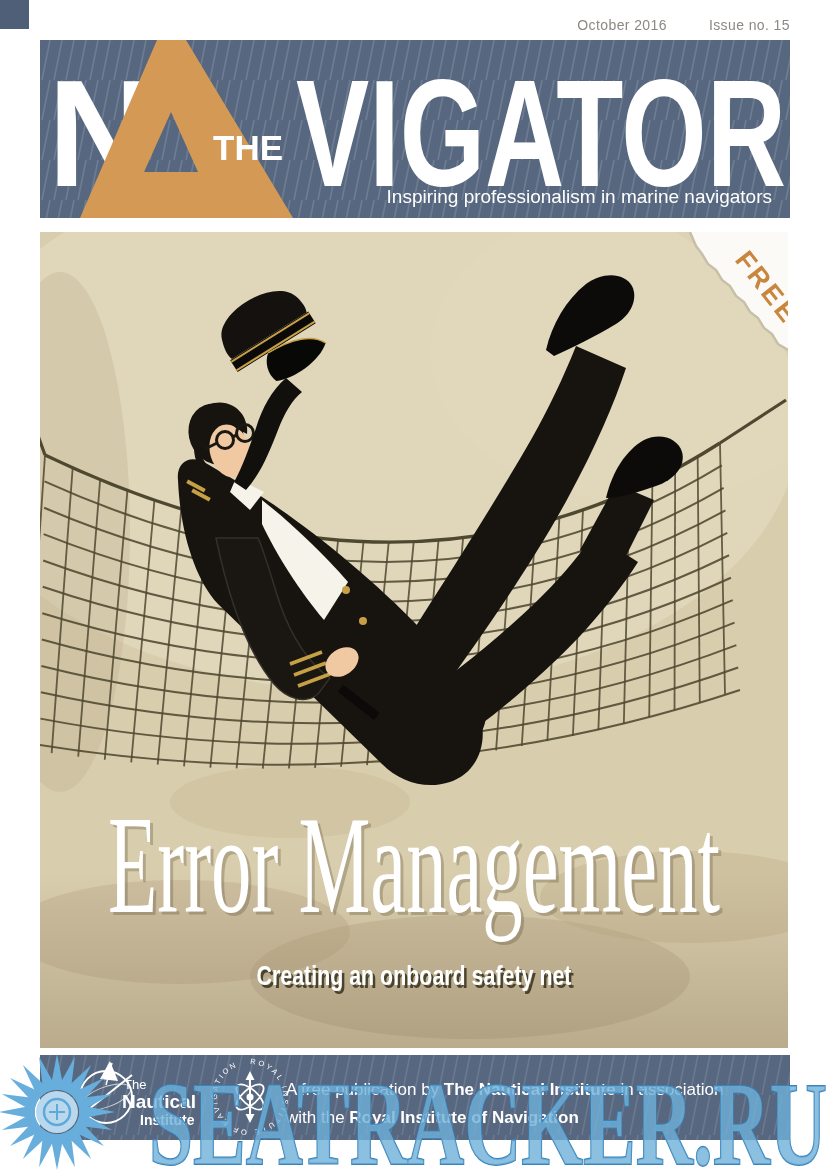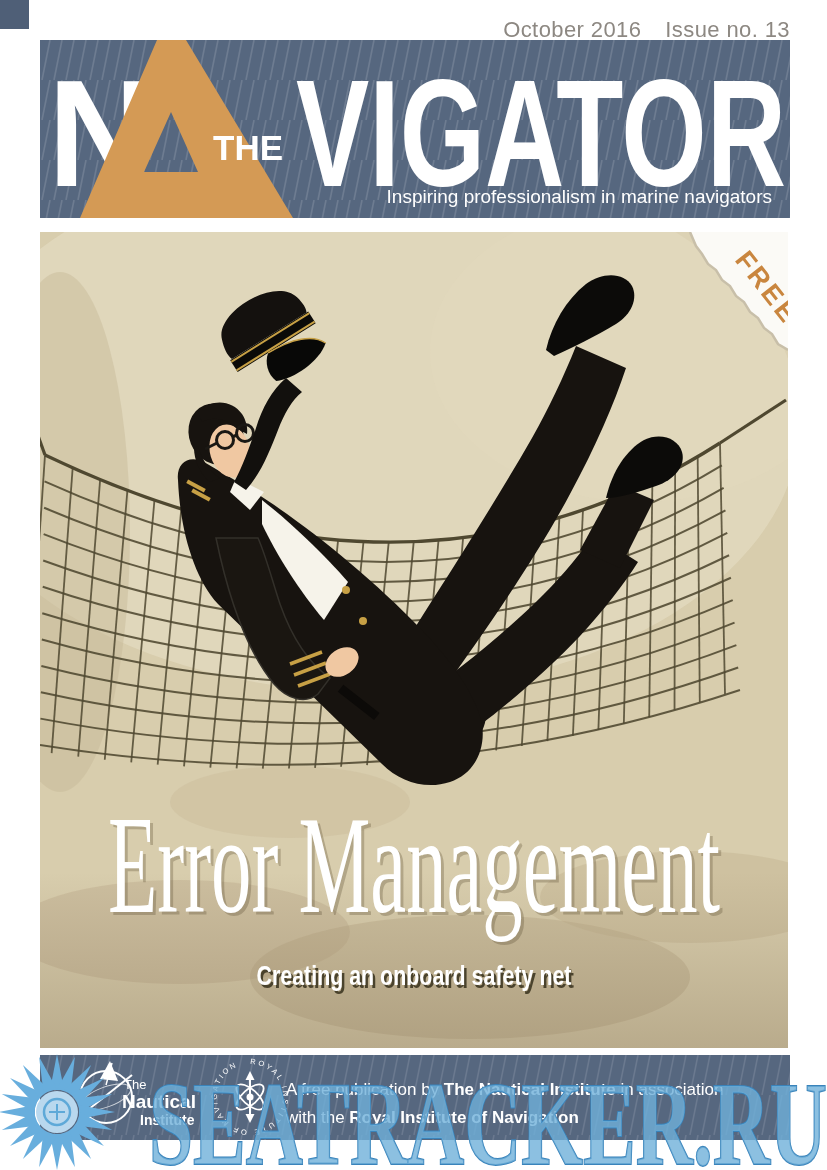--- a/index.html
+++ b/index.html
@@ -4,40 +4,40 @@
 <style>
   html,body{margin:0;padding:0;background:#888;}
   #page{
     position:relative;width:827px;height:1170px;background:#ffffff;
     overflow:hidden;font-family:"Liberation Sans",sans-serif;
     margin:0 auto;
   }
   .abs{position:absolute;}
   #corner-square{left:0;top:0;width:29px;height:29px;background:#4f5f77;}
   #header-line{
-    top:17px;right:37px;color:#8d8882;font-size:22px;letter-spacing:.4px;
-    display:flex;gap:24px;
+    top:17px;right:37px;color:#8d8882;font-size:14px;letter-spacing:.4px;
+    display:flex;gap:42px;
   }
   #masthead-svg{left:40px;top:40px;}
   #illustration-svg{left:40px;top:232px;}
   #footer-svg{left:40px;top:1055px;}
   #watermark-svg{left:0;top:1040px;pointer-events:none;}
   svg text{font-family:"Liberation Sans",sans-serif;}
   .serif{font-family:"Liberation Serif",serif;}
 </style>
 </head>
 <body>
 
 <div id="page">
 
   <div class="abs" id="corner-square"></div>
 
   <div class="abs" id="header-line">
     <span>October 2016</span>
-    <span>Issue no. 13</span>
+    <span>Issue no. 15</span>
   </div>
 
   <svg class="abs" id="masthead-svg" width="750" height="178" viewBox="0 0 750 178">
     <defs>
       <pattern id="pinstripe" width="12" height="40" patternUnits="userSpaceOnUse">
         <line x1="10" y1="0" x2="2" y2="40" stroke="rgba(255,255,255,0.14)" stroke-width="1.6"></line>
       </pattern>
     </defs>
     <rect width="750" height="178" fill="#56677f"></rect>
     <rect width="750" height="178" fill="url(#pinstripe)"></rect>

